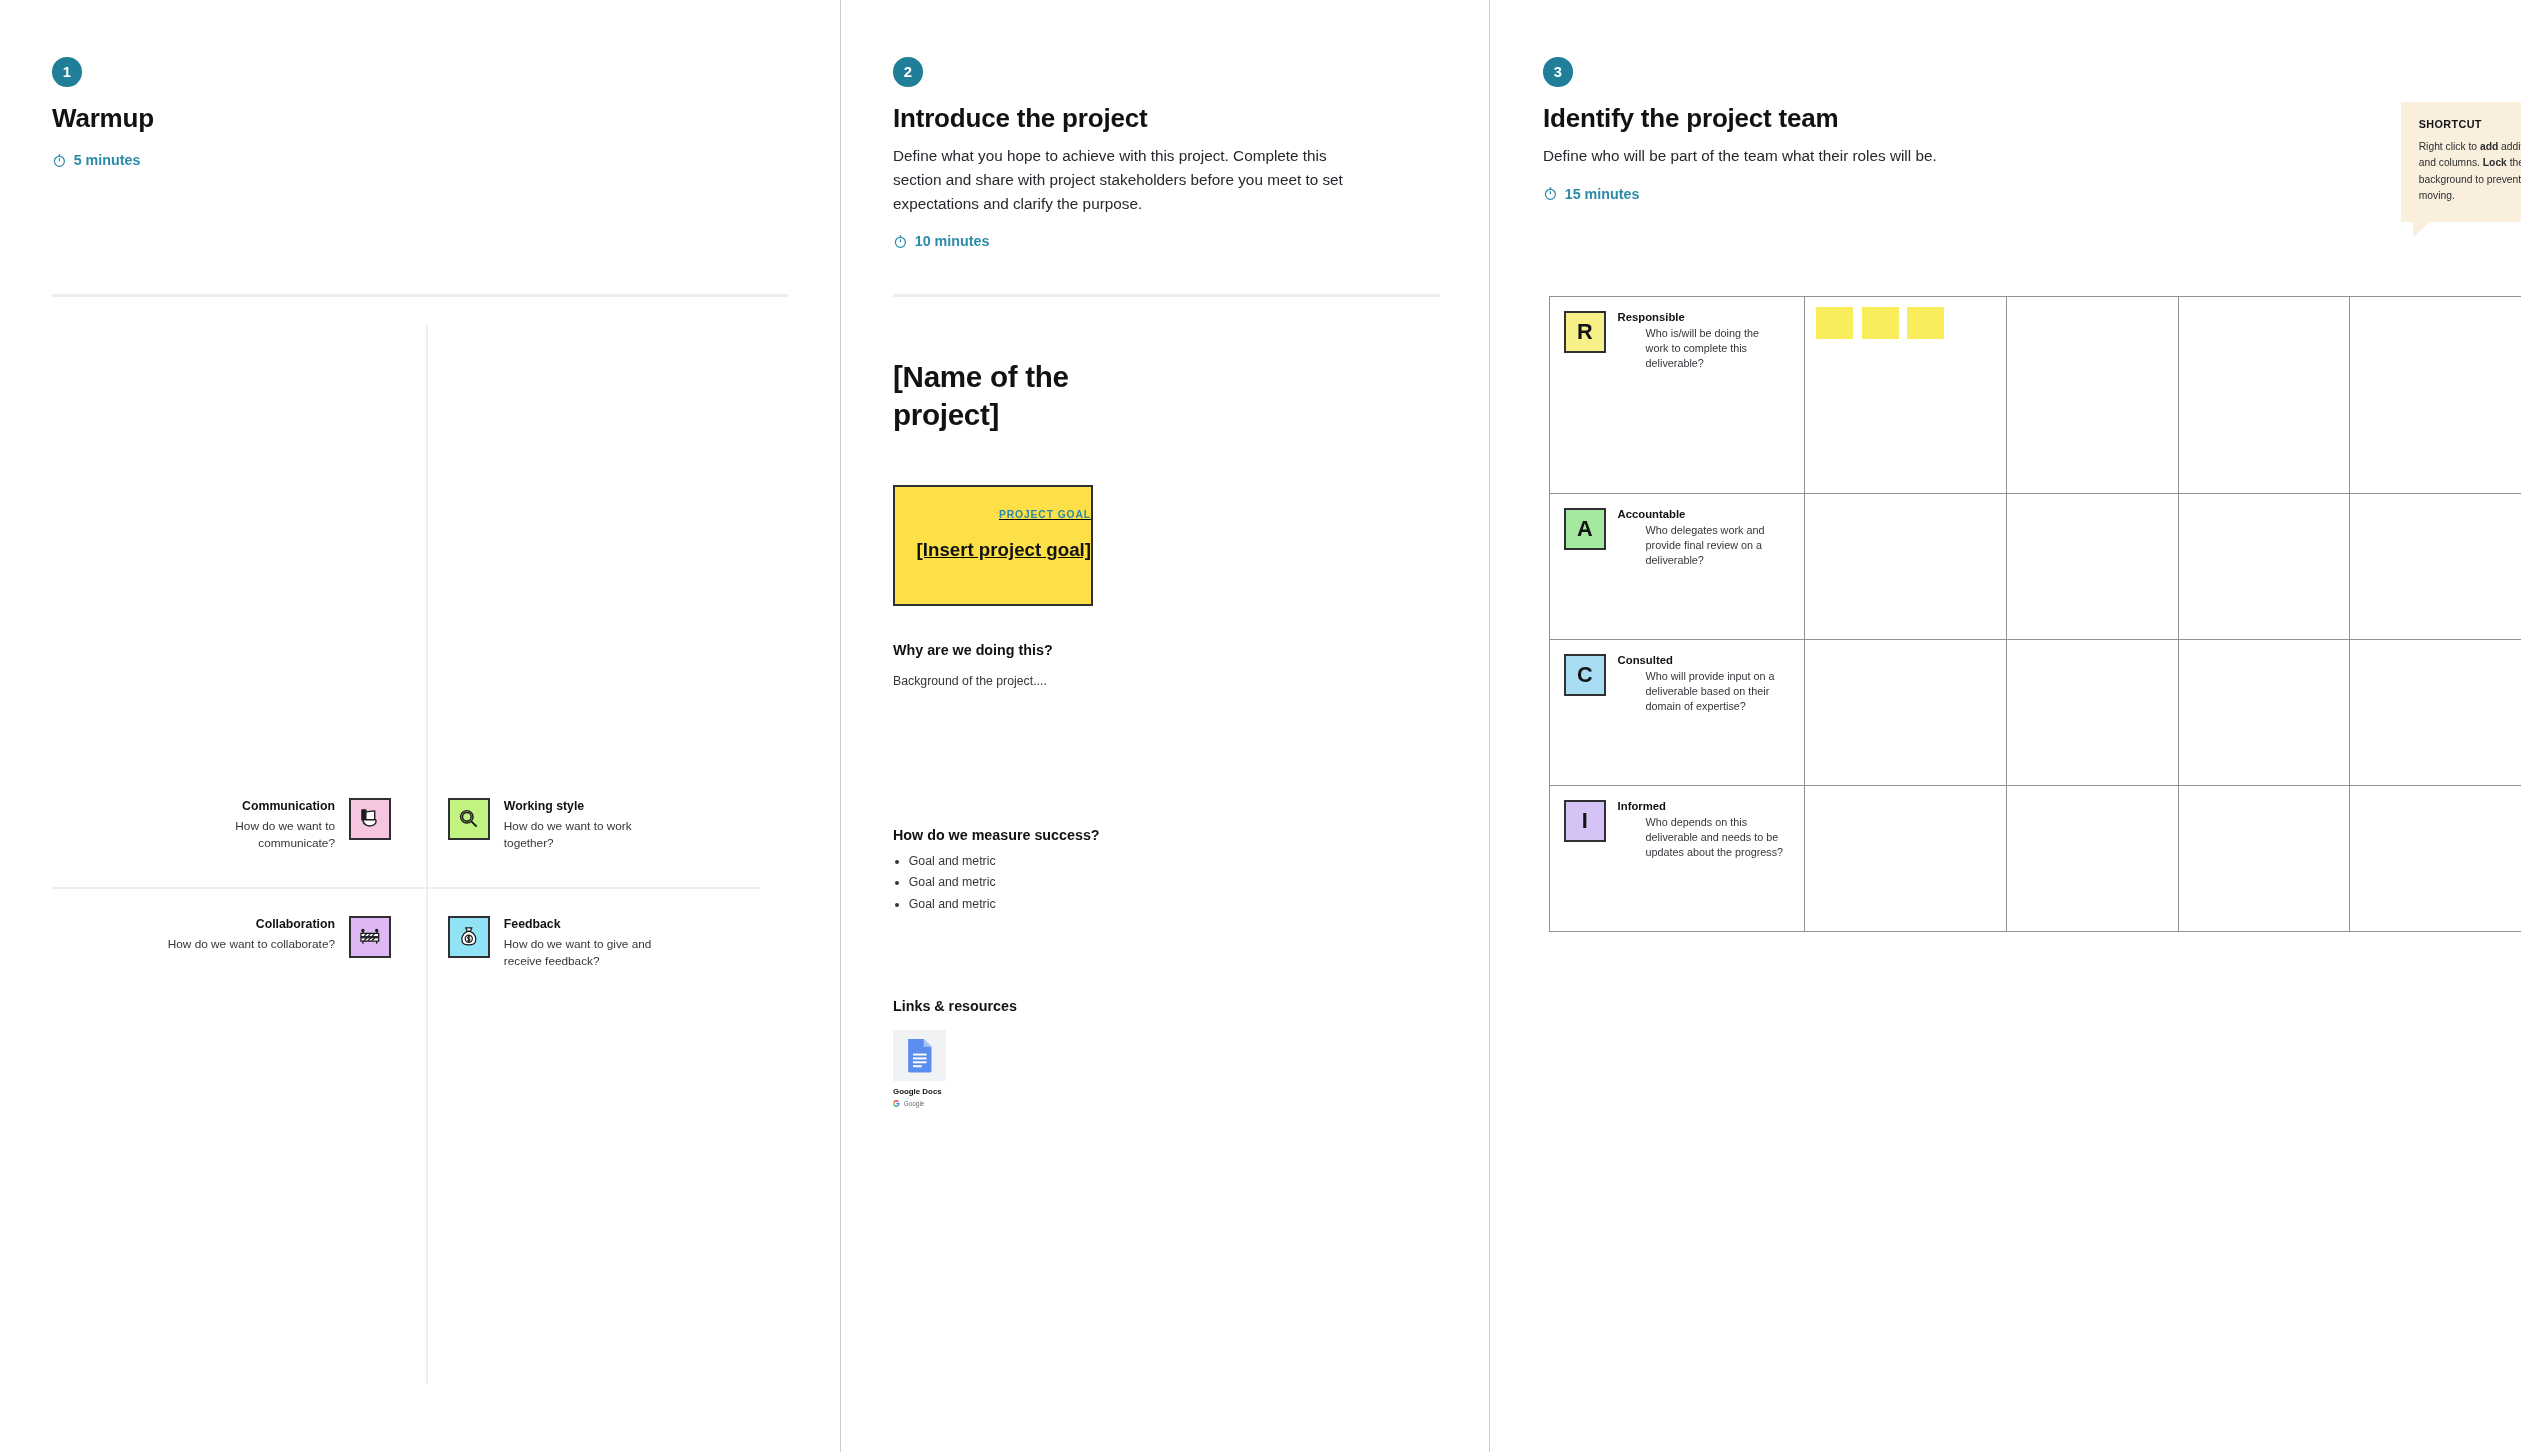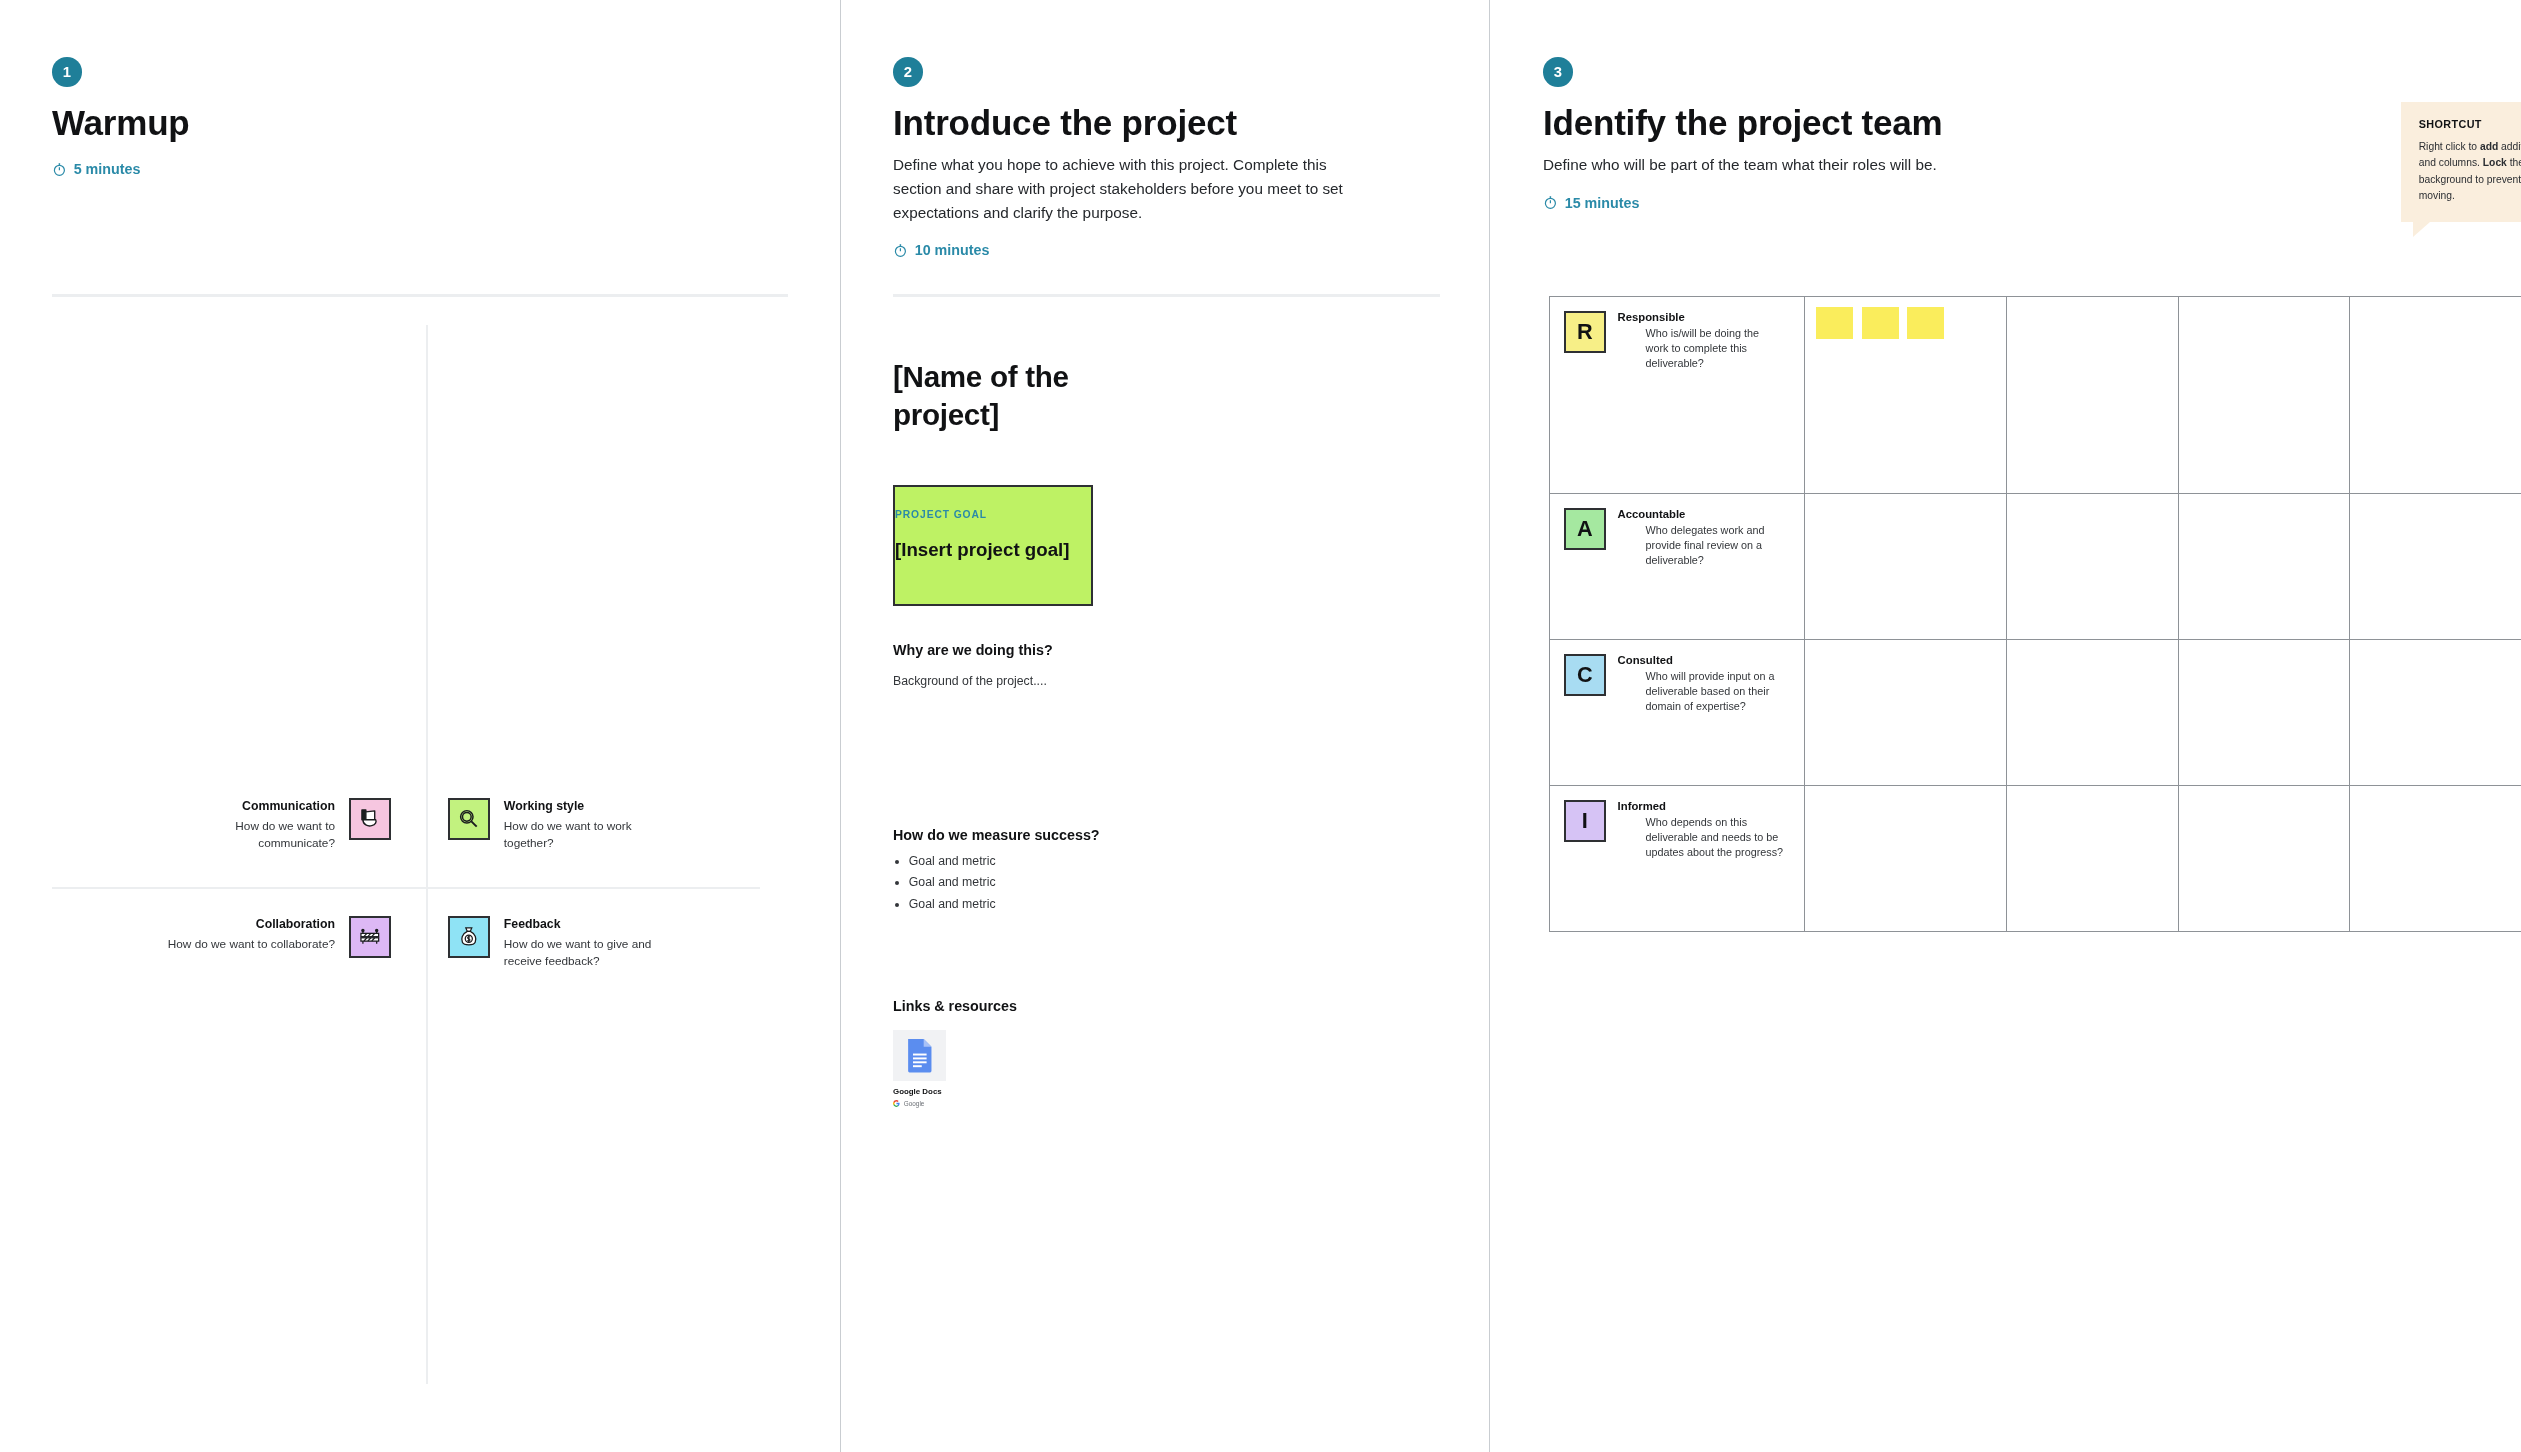--- a/index.html
+++ b/index.html
@@ -22,21 +22,21 @@
   
   .section { position: absolute; }
   .step-badge {
     width: 29.6px; height: 29.6px; border-radius: 50%;
     background: #1f7f99; color: #ffffff;
     font-size: 14.8px; font-weight: bold;
     display: flex; align-items: center; justify-content: center;
     letter-spacing: 0;
   }
   .section-title {
-    font-size: 35px; font-weight: bold; color: #111214;
+    font-size: 26px; font-weight: bold; color: #111214;
     margin-top: 16.7px; letter-spacing: -0.2px;
   }
   .section-desc {
     font-size: 15.3px; color: #25282c; line-height: 1.55;
     margin-top: 9.9px;
   }
   .time-row {
     display: flex; align-items: center; gap: 6.9px;
     margin-top: 17.7px; color: #2a8aa8;
     font-size: 14.3px; font-weight: bold;
@@ -66,22 +66,22 @@
   }
   .q-right .q-text { align-items: flex-end; text-align: right; }
 
   
   .proj-name {
     position: absolute; font-size: 29.6px; font-weight: bold;
     color: #111214; line-height: 1.3; letter-spacing: -0.3px;
     width: 217px;
   }
   .goal-card {
-    position: absolute; border: 2px solid #2e3033; background: #bef264;
-    display: flex; flex-direction: column; align-items: flex-start;
+    position: absolute; border: 2px solid #2e3033; background: #fde047;
+    display: flex; flex-direction: column; align-items: flex-end; text-decoration: underline;
   }
   .goal-eyebrow {
     font-size: 10.3px; font-weight: bold; color: #2a8aa8;
     letter-spacing: 0.9px; margin-top: 21.7px;
   }
   .goal-text {
     font-size: 18.7px; font-weight: bold; color: #111214;
     margin-top: 19.7px;
   }
   .q-head {

